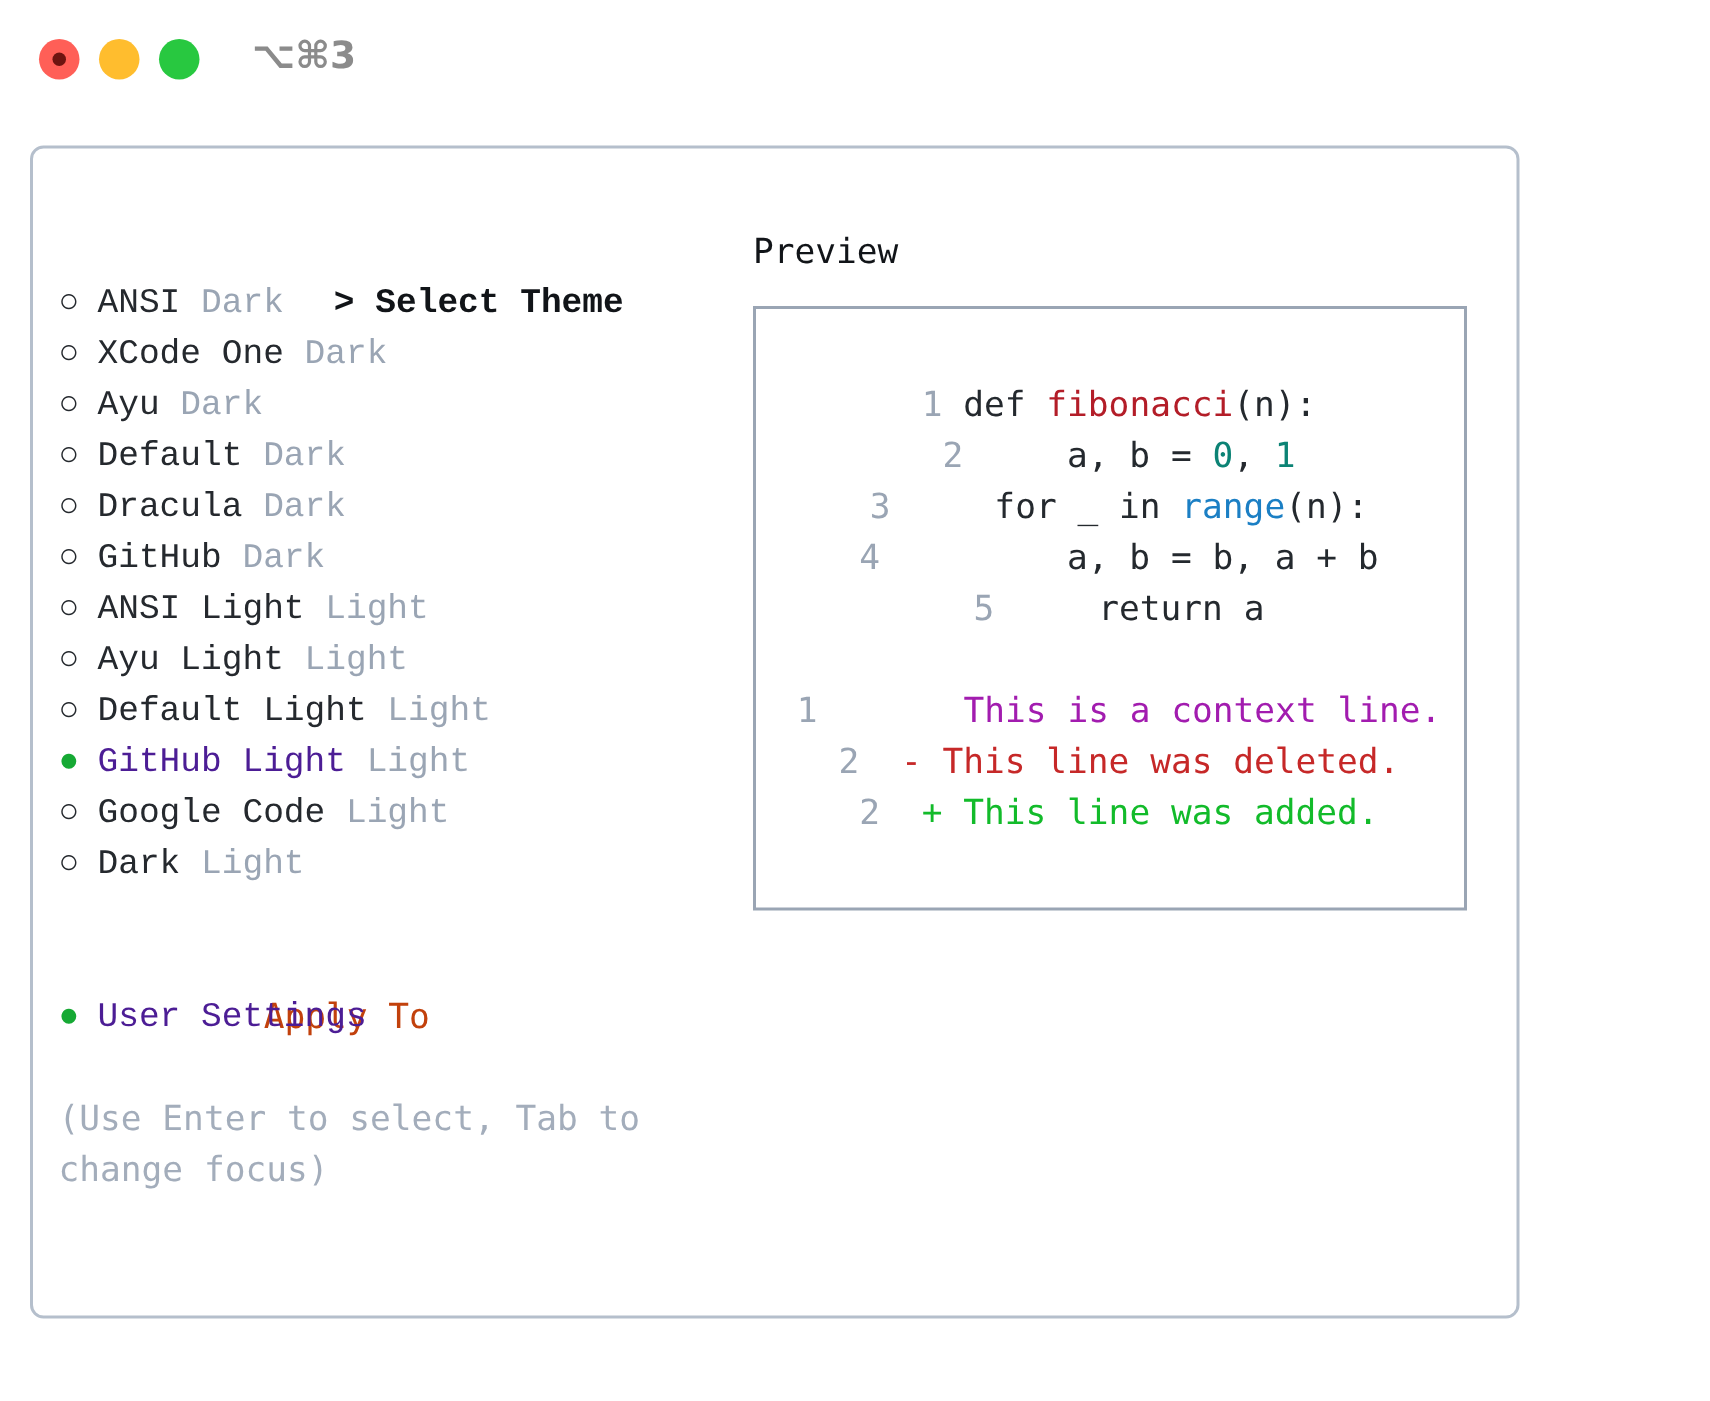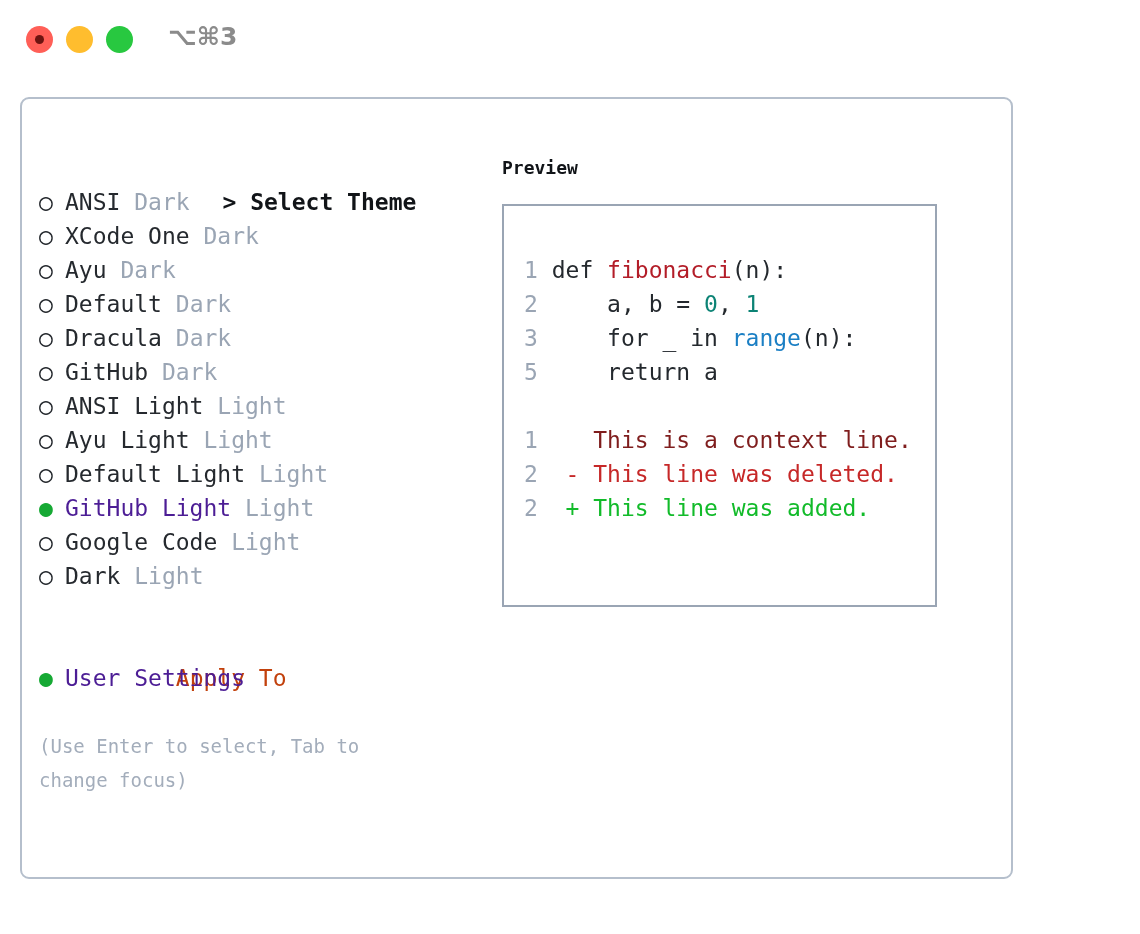--- a/index.html
+++ b/index.html
@@ -85,20 +85,21 @@
     left: 17px;
     top: 52px;
     width: 450px;
   }
   .row {
     height: 34px;
     line-height: 34px;
     font-size: 23px;
     color: #25292e;
     white-space: pre;
+    font-family: Liberation Mono, monospace;
   }
   .row.header {
     font-weight: bold;
     color: #111418;
     text-align: center;
   }
   .bullet {
     display: inline-block;
     width: 26px;
     color: #25292e;
@@ -112,48 +113,49 @@
     height: 34px;
     line-height: 34px;
     font-size: 23px;
     color: #c2410c;
     white-space: pre;
   }
   .spacer { height: 34px; }
 
   .hint {
     margin-top: 34px;
-    font-size: 19px;
+    font-size: 23px;
     line-height: 34px;
     color: #a3adbb;
     width: 400px;
   }
 
   
   .right-col {
     position: absolute;
     left: 480px;
     top: 52px;
     width: 500px;
   }
   .preview-title {
-    font-size: 18px;
-    font-weight: bold;
+    font-size: 23px;
+    font-weight: normal;
     color: #111418;
     line-height: 34px;
     height: 34px;
   }
   .code-box {
     margin-top: 19px;
-    width: 435px;
+    width: 476px;
     height: 403px;
     border: 2px solid #9aa5b4;
     box-sizing: border-box;
     background: #ffffff;
     position: relative;
+    text-align: center;
   }
   .code-inner {
     position: absolute;
     left: 20px;
     top: 47px;
     right: 8px;
   }
   .code-line {
     font-size: 23px;
     line-height: 34px;
@@ -162,21 +164,21 @@
     color: #24292e;
   }
   .gutter { color: #9aa5b4; }
   .tok-kw   { color: #24292e; }
   .tok-fn   { color: #b31d28; }
   .tok-num  { color: #0c8375; }
   .tok-call { color: #1b7fc4; }
   .tok-plain{ color: #24292e; }
 
   .diff-block { margin-top: 34px; }
-  .diff-ctx { color: #7f1d1d; }
+  .diff-ctx { color: #a21caf; margin-left: 21px; }
   .diff-del { color: #c62828; }
   .diff-add { color: #12bb2a; }
 </style>
 </head>
 <body>
 
 <div class="window">
 
   <div class="titlebar">
     <div class="lights">
@@ -225,20 +227,21 @@
 
     <div class="right-col">
       <div class="preview-title">Preview</div>
 
       <div class="code-box">
         <div class="code-inner">
           <div id="code-lines">
               <div class="code-line"><span class="gutter">1 </span><span class="tok-kw">def </span><span class="tok-fn">fibonacci</span><span class="tok-plain">(n):</span></div>
               <div class="code-line"><span class="gutter">2 </span><span class="tok-plain">    a, b = </span><span class="tok-num">0</span><span class="tok-plain">, </span><span class="tok-num">1</span></div>
               <div class="code-line"><span class="gutter">3 </span><span class="tok-kw">    for _ in </span><span class="tok-call">range</span><span class="tok-plain">(n):</span></div>
+              <div class="code-line"><span class="gutter">4 </span><span class="tok-plain">        a, b = b, a + b</span></div>
               <div class="code-line"><span class="gutter">5 </span><span class="tok-kw">    return a</span></div>
             </div>
           <div class="diff-block" id="diff-lines">
               <div class="code-line"><span class="gutter">1  </span><span class="diff-ctx">  </span><span class="diff-ctx">This is a context line.</span></div>
               <div class="code-line"><span class="gutter">2  </span><span class="diff-del">- </span><span class="diff-del">This line was deleted.</span></div>
               <div class="code-line"><span class="gutter">2  </span><span class="diff-add">+ </span><span class="diff-add">This line was added.</span></div>
             </div>
         </div>
       </div>
     </div>

